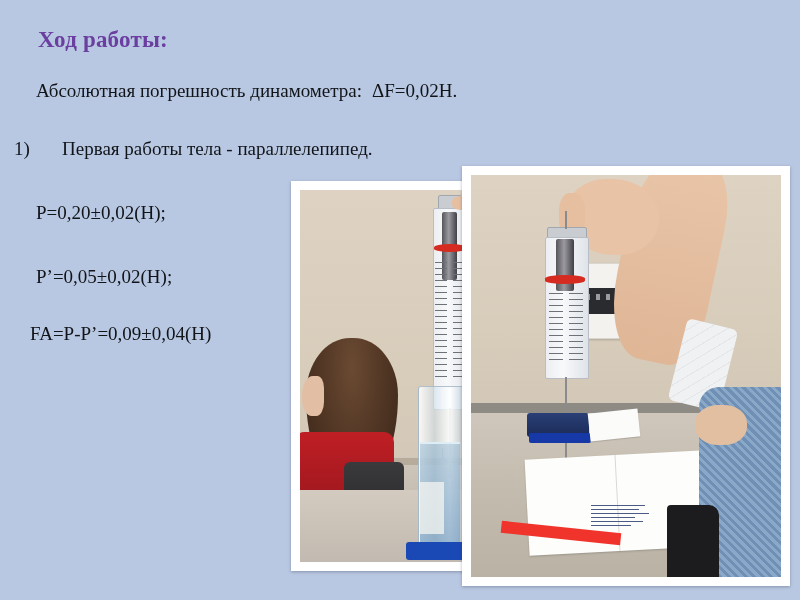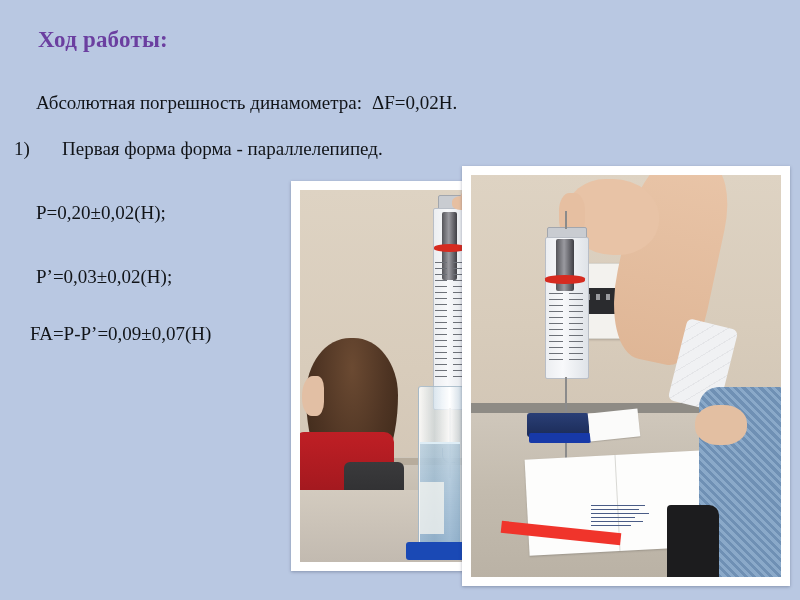--- a/index.html
+++ b/index.html
@@ -22,21 +22,21 @@
     top: 27px;
     font-size: 23px;
     font-weight: bold;
     color: #6b3fa0;
     letter-spacing: 0.2px;
     white-space: nowrap;
   }
   .line-error {
     position: absolute;
     left: 36px;
-    top: 92px;
+    top: 80px;
     font-size: 19px;
     color: #111418;
     white-space: nowrap;
   }
   .line-error .gap { display:inline-block; width: 10px; }
 
   .list-item {
     position: absolute;
     left: 14px;
     top: 138px;
@@ -169,26 +169,26 @@
 </head>
 <body style="background: rgb(185, 200, 226);">
 
 <div class="slide-title" style="color: rgb(107, 63, 160);">Ход работы:</div>
 
 <div class="line-error">
   <span>Абсолютная погрешность динамометра:</span><span class="gap"></span><span>ΔF=0,02H.</span>
 </div>
 
 <div class="list-item">
-  <span class="num">1)</span><span>Первая форма форма - параллелепипед.</span>
+  <span class="num">1)</span><span>Первая работы тела - параллелепипед.</span>
 </div>
 
 <div class="formula f1">P=0,20±0,02(H);</div>
-<div class="formula f2">P’=0,03±0,02(H);</div>
-<div class="formula f3">FA=P-P’=0,09±0,07(H)</div>
+<div class="formula f2">P’=0,05±0,02(H);</div>
+<div class="formula f3">FA=P-P’=0,09±0,04(H)</div>
 
 <div class="photo photo-left">
   <div class="inner">
 
     <div class="wall" style="height:300px;"></div>
     <div class="desk" style="height:105px;"></div>
     <div class="wall-rail" style="top:268px;height:7px;background:#b7ac9c;"></div>
 
     <div class="panel" style="left:170px;top:32px;width:86px;height:56px;">
       <div class="panel-slot" style="left:8px;top:16px;width:70px;height:20px;"></div>

